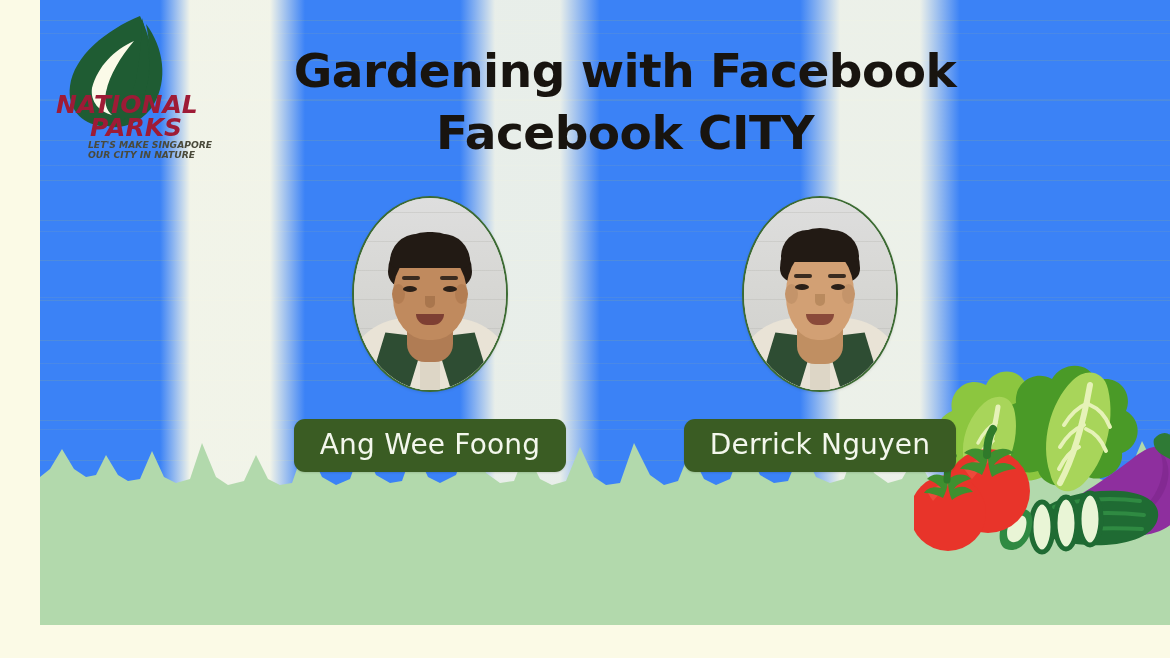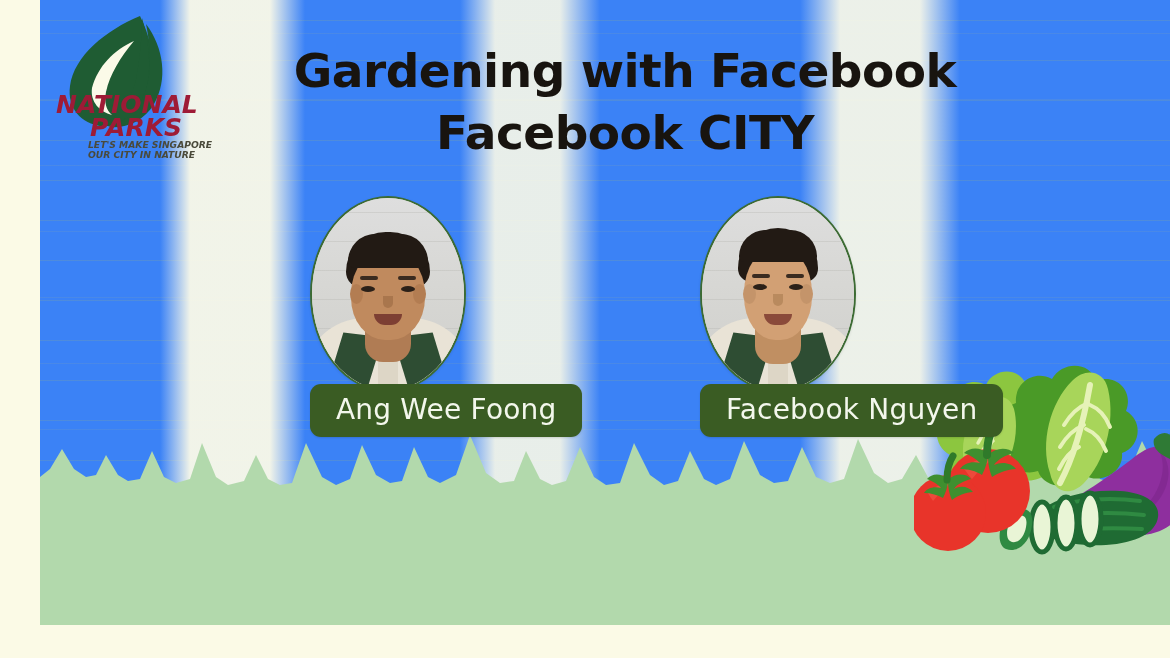--- a/index.html
+++ b/index.html
@@ -94,21 +94,21 @@
     letter-spacing:-0.5px;
     color:#18140f;
   }
 
   
   #speakers {
     position:absolute; left:0; top:196px; width:1170px;
     display:flex; justify-content:center; gap:150px;
     z-index:5;
   }
-  .speaker { width:240px; display:flex; flex-direction:column; align-items:flex-start; }
+  .speaker { width:240px; display:flex; flex-direction:column; align-items:center;gap:35px; }
 
   .portrait {
     width:156px; height:196px;
     border-radius:50% / 50%;
     border:2.5px solid #3c6b33;
     overflow:hidden;
     position:relative;
     background:#d8d8d4;
     box-shadow:0 1px 3px rgba(0,0,0,0.10);
   }
@@ -267,21 +267,21 @@
           <div class="ear" style="top:86px; right:41px; background:#c4946a;"></div>
           <div class="hair" style="top:32px; width:78px; height:32px; border-radius:40px 40px 8px 8px;"></div>
           <div class="brow" style="top:76px;  left:50px;"></div>
           <div class="brow" style="top:76px;  right:50px;"></div>
           <div class="eye" style="top:86px;  left:51px;"></div>
           <div class="eye" style="top:86px;  right:51px;"></div>
           <div class="nose" style="top:96px;  background:#b98a5e;"></div>
           <div class="mouth" style="top:116px; background:#8a4a3a;"></div>
         </div>
       </div>
-      <div class="nameplate">Facebook Nguyen</div>
+      <div class="nameplate">Derrick Nguyen</div>
     </div>
 
   </div>
 
   <div id="grass-band">
     <svg viewBox="0 0 1170 200" xmlns="http://www.w3.org/2000/svg" preserveAspectRatio="none">
       <path d="M0,52 L10,44 L22,24 L34,44 L46,52
                L56,50 L66,30 L78,50 L88,56
                L100,54 L112,26 L124,52 L136,58
                L150,54 L162,18 L176,52 L188,60

